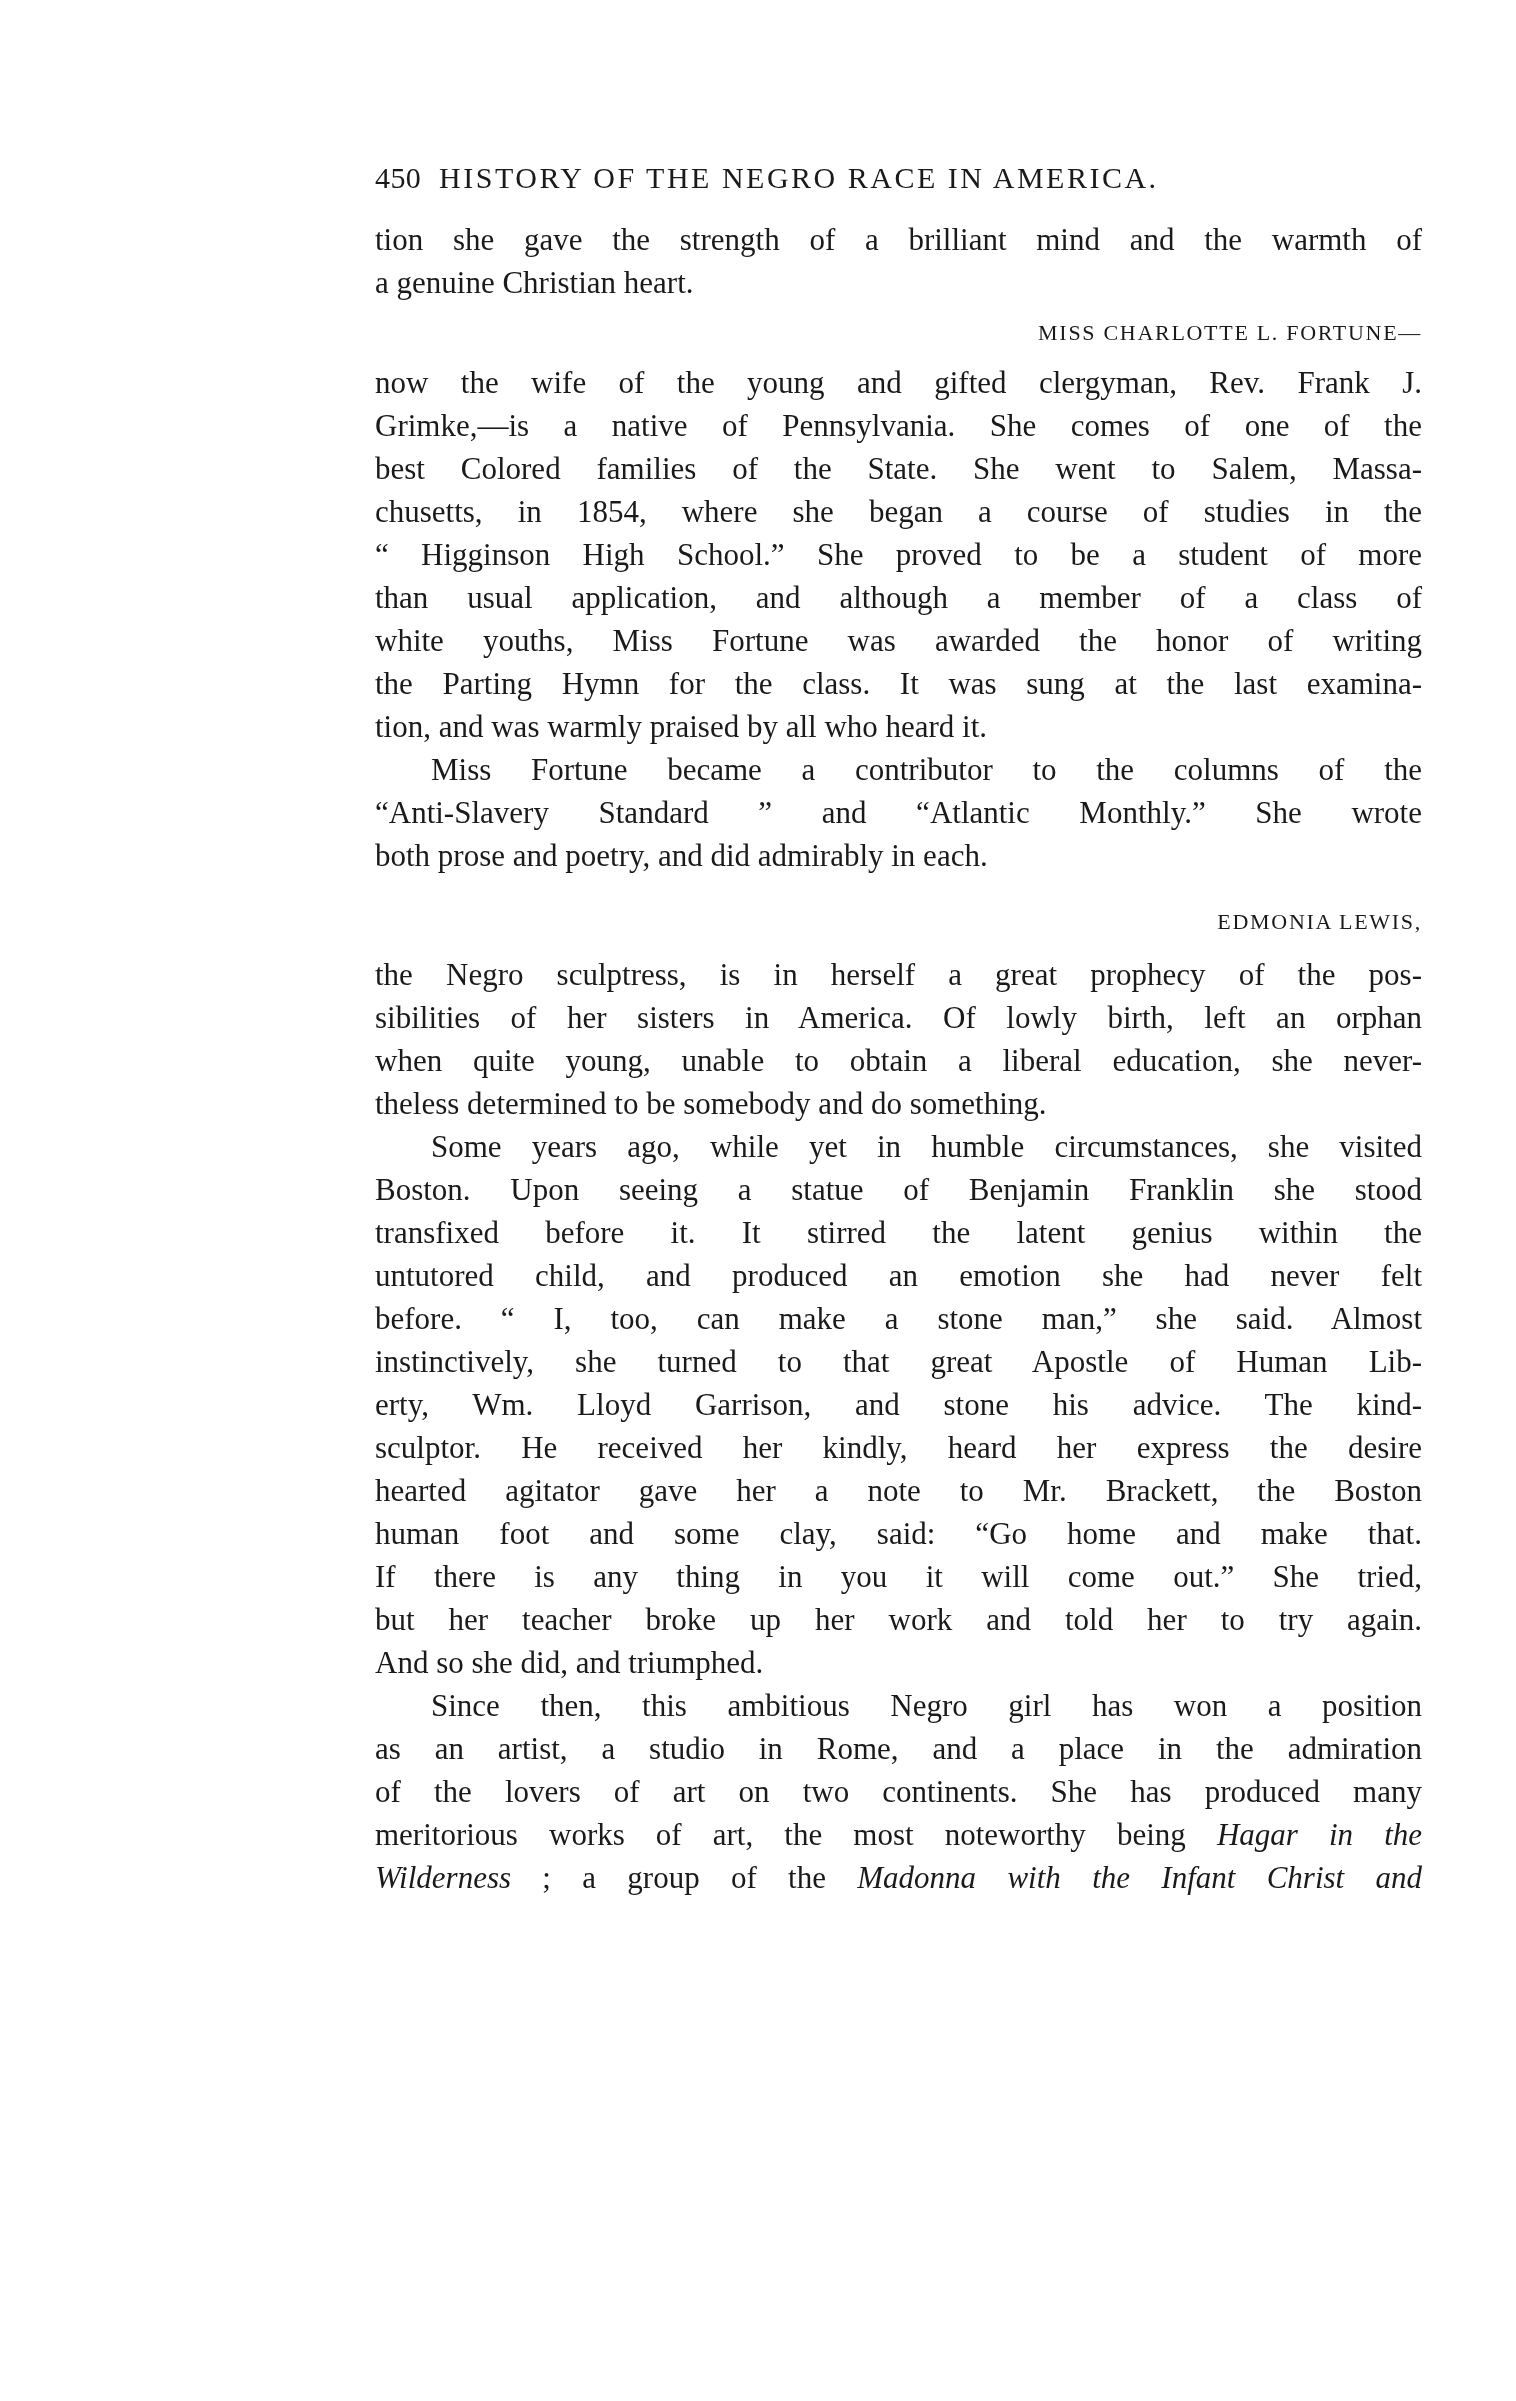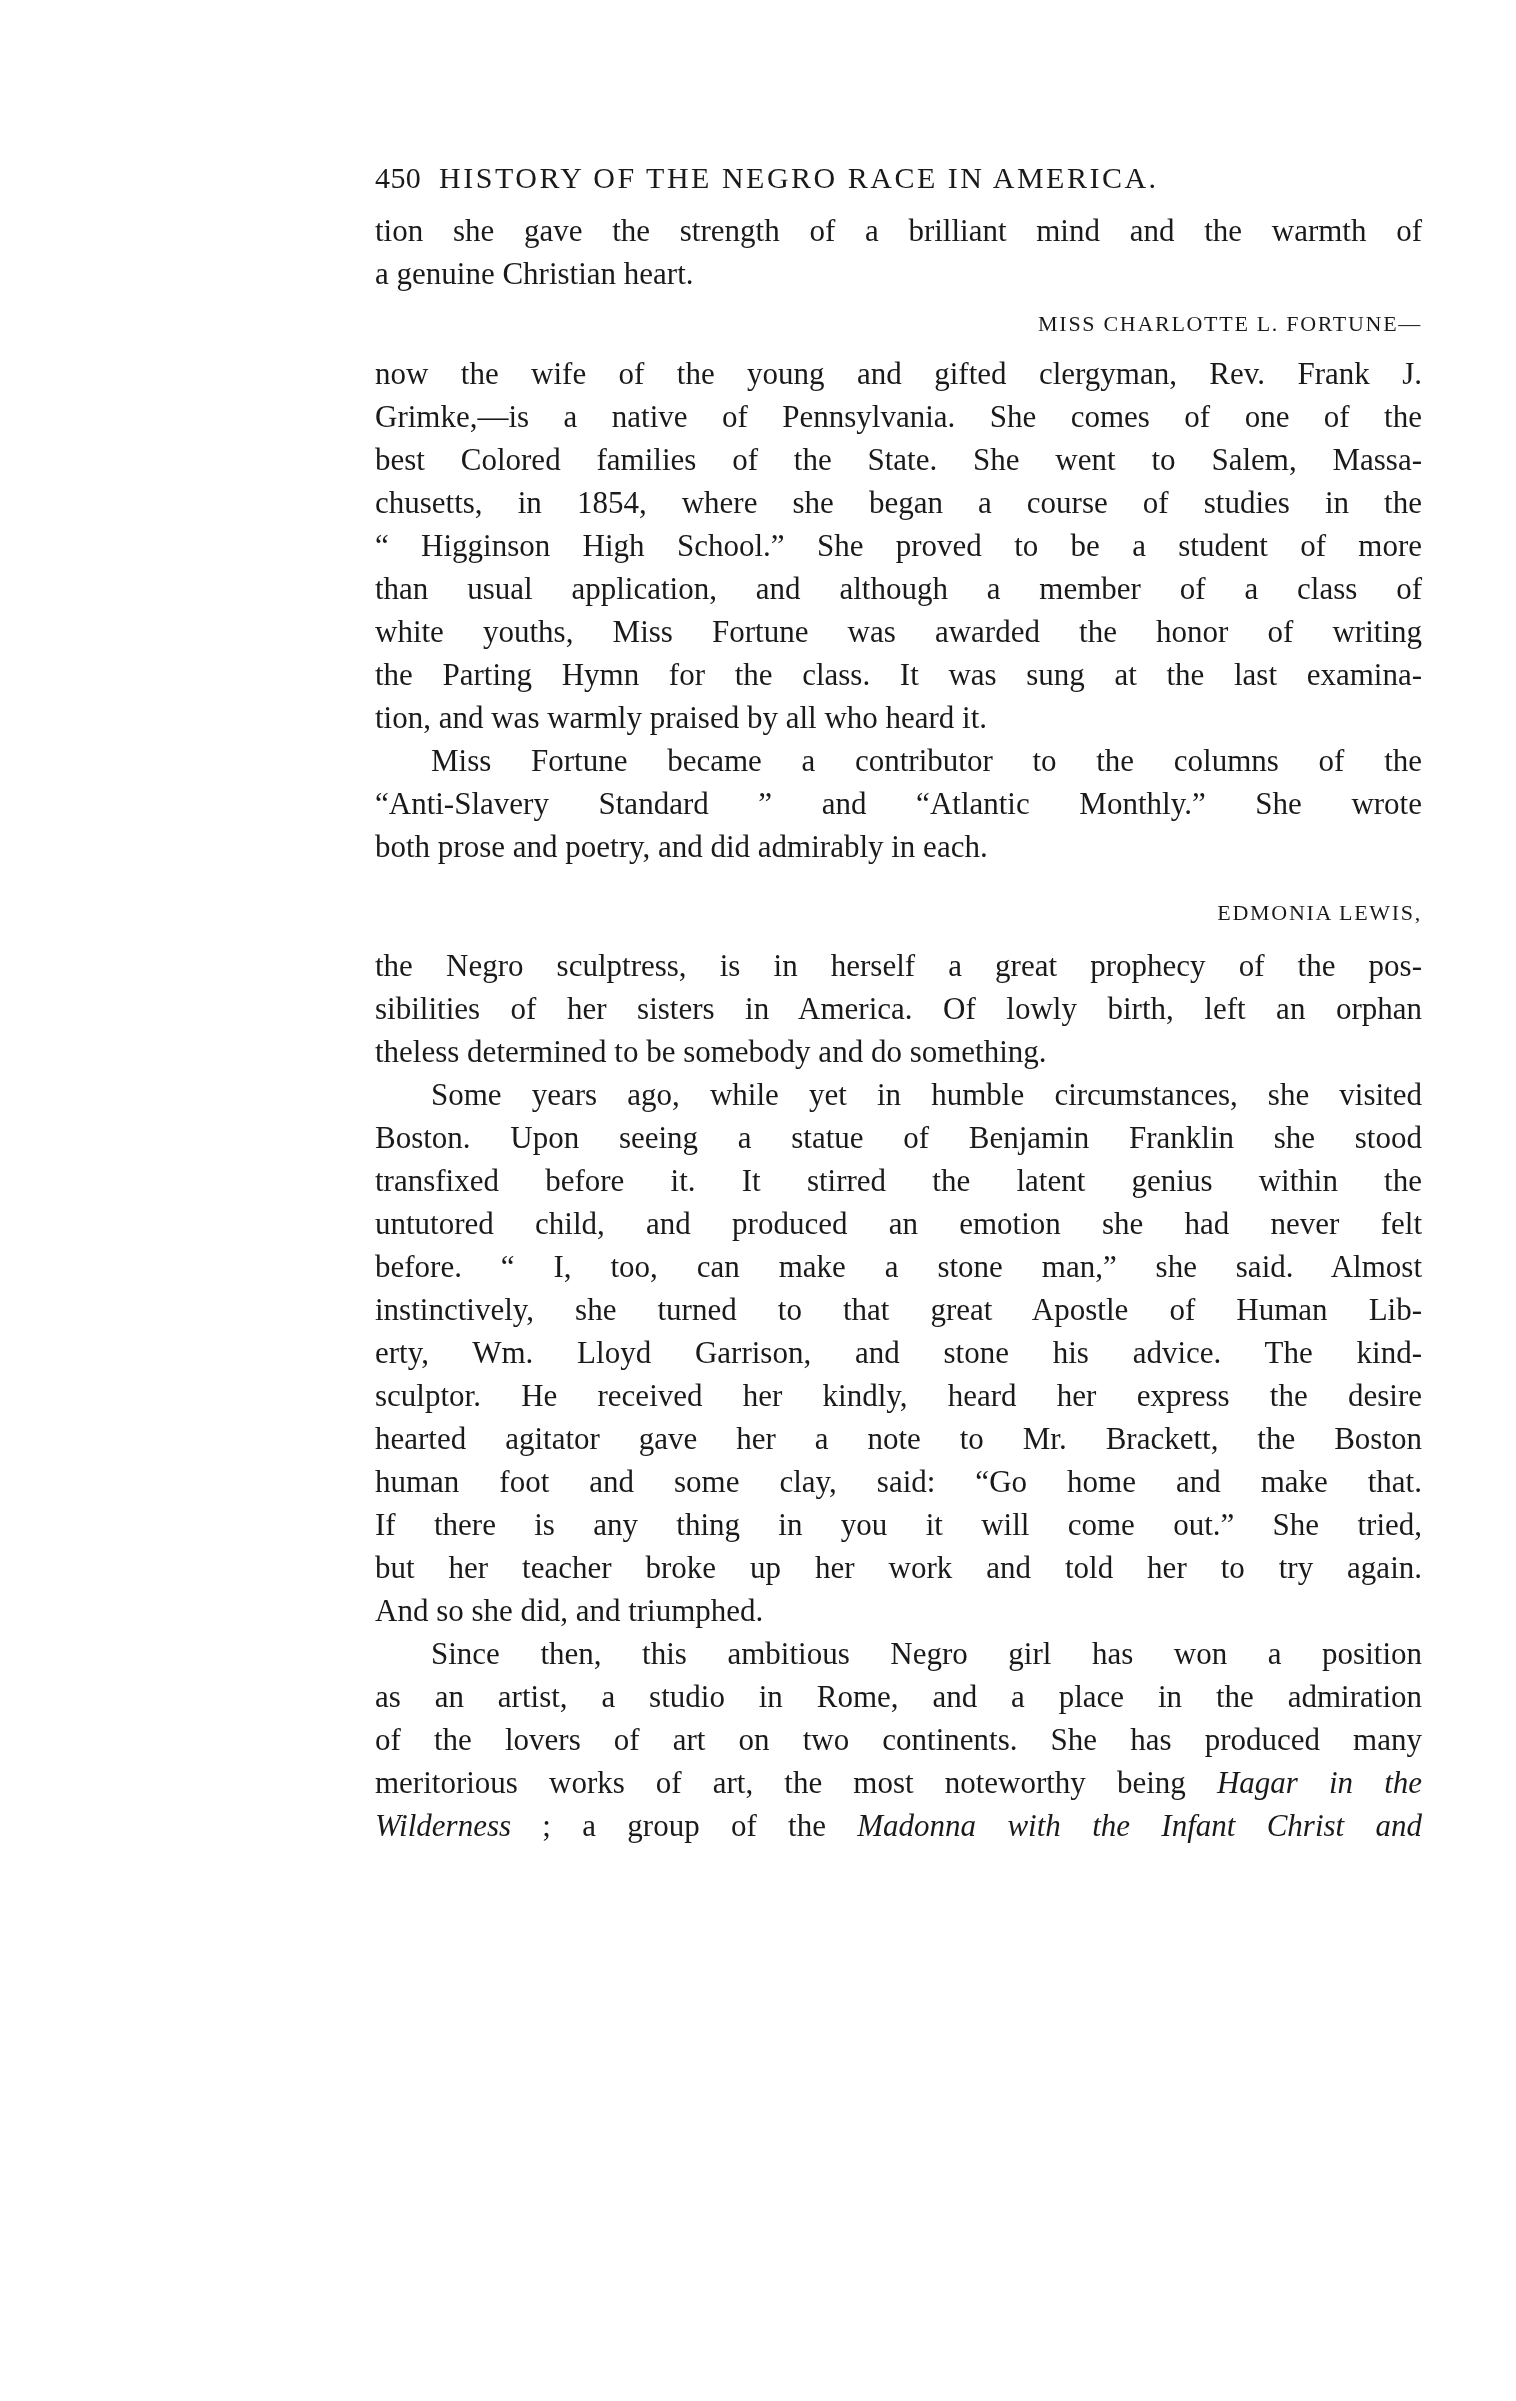--- a/index.html
+++ b/index.html
@@ -29,21 +29,21 @@
       letter-spacing: 0.4px;
     }
     .running-head .folio {
       font-style: normal;
       margin-right: 10px;
     }
     .running-head .title {
       letter-spacing: 2.5px;
     }
     .body-block {
-      margin-top: 6px;
+      margin-top: 15px;
     }
     .line {
       display: block;
       height: 43px;
       line-height: 43px;
       font-size: 31px;
       text-align: justify;
       text-align-last: justify;
       white-space: nowrap;
       overflow: visible;
@@ -101,20 +101,21 @@
       </div>
       <div class="paragraph">
         <span class="line indent"><span>Miss Fortune became a contributor to the columns of the</span></span>
         <span class="line"><span>“Anti-Slavery Standard ” and “Atlantic Monthly.”  She wrote</span></span>
         <span class="line last"><span>both prose and poetry, and did admirably in each.</span></span>
       </div>
       <div class="section-heading second">EDMONIA LEWIS,</div>
       <div class="paragraph">
         <span class="line"><span>the Negro sculptress, is in herself a great prophecy of the pos-</span></span>
         <span class="line"><span>sibilities of her sisters in America.  Of lowly birth, left an orphan</span></span>
+        <span class="line"><span>when quite young, unable to obtain a liberal education, she never-</span></span>
         <span class="line last"><span>theless determined to be somebody and do something.</span></span>
       </div>
       <div class="paragraph">
         <span class="line indent"><span>Some years ago, while yet in humble circumstances, she visited</span></span>
         <span class="line"><span>Boston.  Upon seeing a statue of Benjamin Franklin she stood</span></span>
         <span class="line"><span>transfixed before it.  It stirred the latent genius within the</span></span>
         <span class="line"><span>untutored child, and produced an emotion she had never felt</span></span>
         <span class="line"><span>before.  “ I, too, can make a stone man,” she said.  Almost</span></span>
         <span class="line"><span>instinctively, she turned to that great Apostle of Human Lib-</span></span>
         <span class="line"><span>erty, Wm. Lloyd Garrison, and stone his advice.  The kind-</span></span>

